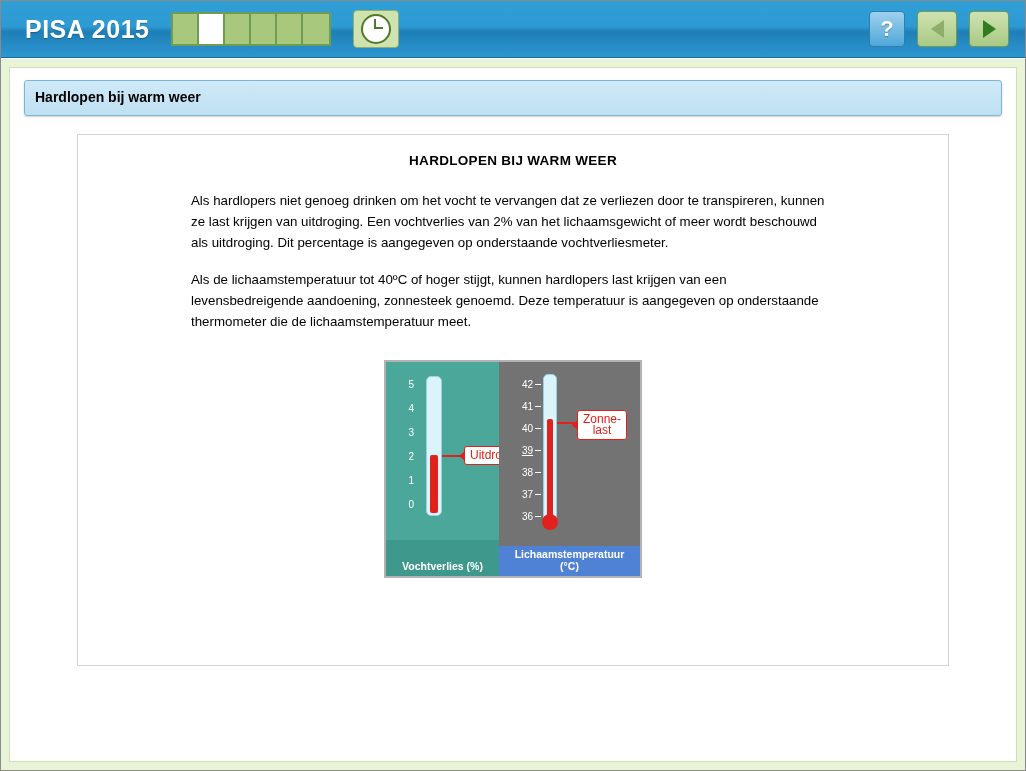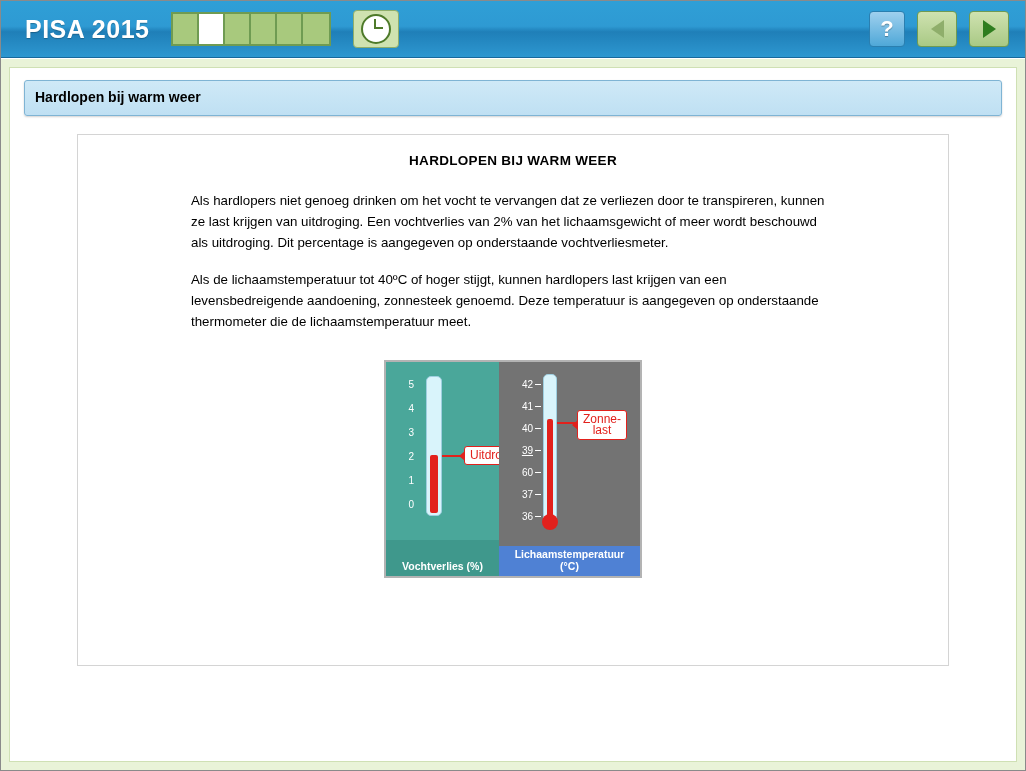--- a/index.html
+++ b/index.html
@@ -407,21 +407,21 @@
               <div class="panel-label">Vochtverlies (%)</div>
             </div>
 
             <div class="panel panel-right">
 
               <div class="scale" style="left:12px; top:0; width:22px; height:160px;">
                 <div style="top:18px;">42</div>
                 <div style="top:40px;">41</div>
                 <div style="top:62px;">40</div>
                 <div style="top:84px;text-decoration:underline;">39</div>
-                <div style="top:106px;">60</div>
+                <div style="top:106px;">38</div>
                 <div style="top:128px;">37</div>
                 <div style="top:150px;">36</div>
               </div>
 
               <div class="tick" style="left:36px; top:22px;  width:6px;"></div>
               <div class="tick" style="left:36px; top:44px;  width:6px;"></div>
               <div class="tick" style="left:36px; top:66px;  width:6px;"></div>
               <div class="tick" style="left:36px; top:88px;  width:6px;"></div>
               <div class="tick" style="left:36px; top:110px; width:6px;"></div>
               <div class="tick" style="left:36px; top:132px; width:6px;"></div>

